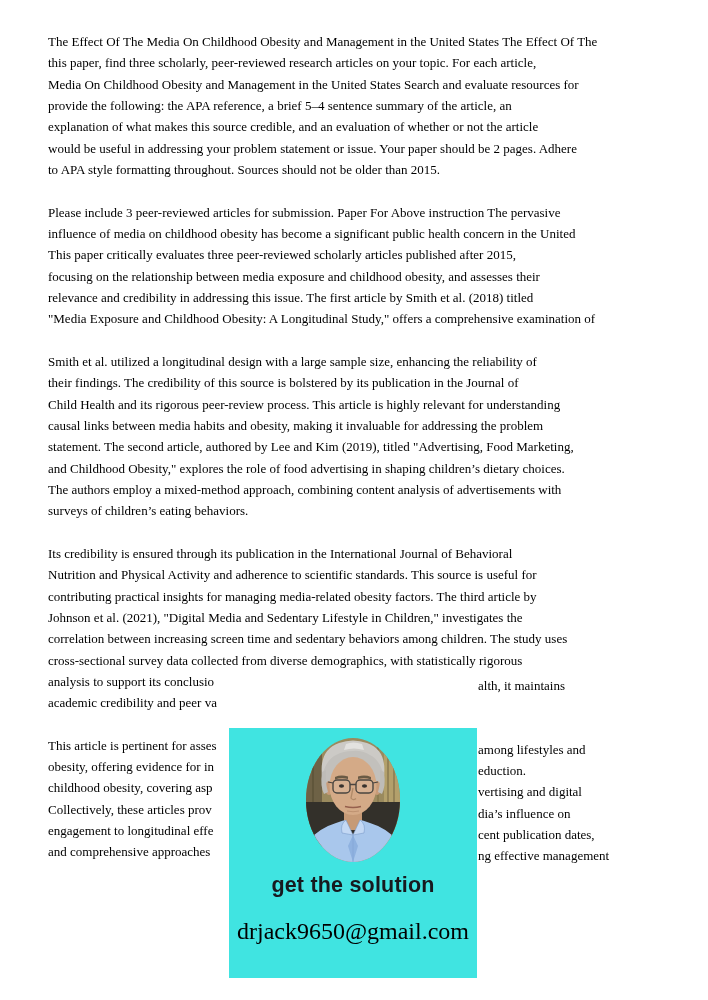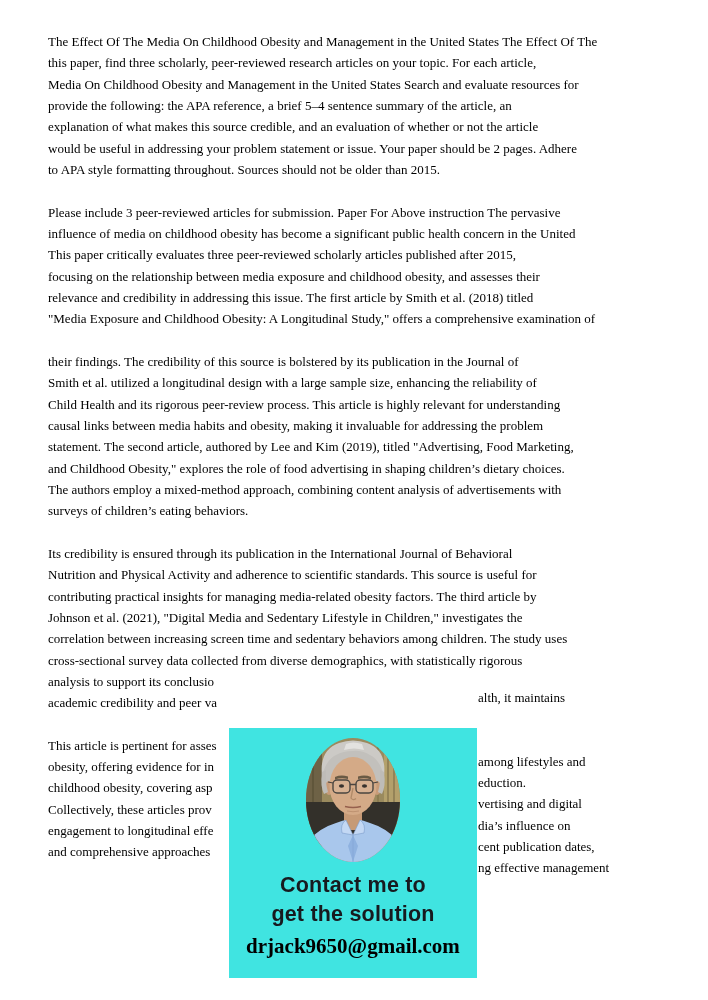--- a/index.html
+++ b/index.html
@@ -19,21 +19,21 @@
   }
   .paragraph { margin: 0 0 21.33px 0; }
   .line {
     height: 21.33px;
     line-height: 21.33px;
     white-space: nowrap;
     position: relative;
   }
   .frag-right {
     position: absolute;
-    left: 430px; top: 16px;
+    left: 430px; top: 4px;
     white-space: nowrap;
   }
   #ad-overlay {
     position: absolute;
     left: 229px; top: 728px;
     width: 248px; height: 250px;
     background: #40E4E1;
     text-align: center;
     z-index: 5;
   }
@@ -45,25 +45,25 @@
     font-family: "Liberation Sans", sans-serif;
     font-weight: bold;
     font-size: 21.5px;
     line-height: 29px;
     color: #171A1F;
     margin-top: 9px;
     letter-spacing: 0.2px;
   }
   .email-line {
     font-family: "Liberation Serif", serif;
-    font-weight: bold;
-    font-size: 21px;
+    font-weight: normal;
+    font-size: 24px;
     line-height: 24px;
     color: #000000;
-    margin-top: 5px;
+    margin-top: 19px;
   }
 </style>
 </head>
 <body style="background: rgb(255, 255, 255);">
 
 <div id="doc" style="color: rgb(0, 0, 0);">
     <div class="paragraph">
       <div class="line">The Effect Of The Media On Childhood Obesity and Management in the United States The Effect Of The</div>
       <div class="line">this paper, find three scholarly, peer-reviewed research articles on your topic. For each article,</div>
       <div class="line">Media On Childhood Obesity and Management in the United States Search and evaluate resources for</div>
@@ -74,22 +74,22 @@
     </div>
     <div class="paragraph">
       <div class="line">Please include 3 peer-reviewed articles for submission. Paper For Above instruction The pervasive</div>
       <div class="line">influence of media on childhood obesity has become a significant public health concern in the United</div>
       <div class="line">This paper critically evaluates three peer-reviewed scholarly articles published after 2015,</div>
       <div class="line">focusing on the relationship between media exposure and childhood obesity, and assesses their</div>
       <div class="line">relevance and credibility in addressing this issue. The first article by Smith et al. (2018) titled</div>
       <div class="line">"Media Exposure and Childhood Obesity: A Longitudinal Study," offers a comprehensive examination of</div>
     </div>
     <div class="paragraph">
+      <div class="line">Smith et al. utilized a longitudinal design with a large sample size, enhancing the reliability of</div>
       <div class="line">their findings. The credibility of this source is bolstered by its publication in the Journal of</div>
-      <div class="line">Smith et al. utilized a longitudinal design with a large sample size, enhancing the reliability of</div>
       <div class="line">Child Health and its rigorous peer-review process. This article is highly relevant for understanding</div>
       <div class="line">causal links between media habits and obesity, making it invaluable for addressing the problem</div>
       <div class="line">statement. The second article, authored by Lee and Kim (2019), titled "Advertising, Food Marketing,</div>
       <div class="line">and Childhood Obesity," explores the role of food advertising in shaping children’s dietary choices.</div>
       <div class="line">The authors employ a mixed-method approach, combining content analysis of advertisements with</div>
       <div class="line">surveys of children’s eating behaviors.</div>
     </div>
     <div class="paragraph">
       <div class="line">Its credibility is ensured through its publication in the International Journal of Behavioral</div>
       <div class="line">Nutrition and Physical Activity and adherence to scientific standards. This source is useful for</div>
@@ -163,17 +163,16 @@
 
         <path d="M1,124 L1,104 Q13,90 30,85 Q38,82 40,82 L40,88 L47,97 L54,88 L54,82 Q56,82 64,85 Q81,90 93,104 L93,124 Z" fill="#a9c7ec"></path>
         <path d="M40,82 Q34,86 36,95 L47,97 Z" fill="#c3d8f4" stroke="#7d9ecb" stroke-width="0.6"></path>
         <path d="M54,82 Q60,86 58,95 L47,97 Z" fill="#c3d8f4" stroke="#7d9ecb" stroke-width="0.6"></path>
         <path d="M42,108 L47,97 L52,108 L47,124 Z" fill="#8fb2e0"></path>
         <line x1="47" y1="97" x2="47" y2="124" stroke="#86a8d8" stroke-width="1"></line>
       </g>
     </svg>
   </div>
   <div class="headline" style="color: rgb(23, 26, 31);">
-    <div>Contact me to</div>
     <div>get the solution</div>
   </div>
   <div class="email-line" style="color: rgb(0, 0, 0);">drjack9650@gmail.com</div>
 </div>
 
 </body></html>

